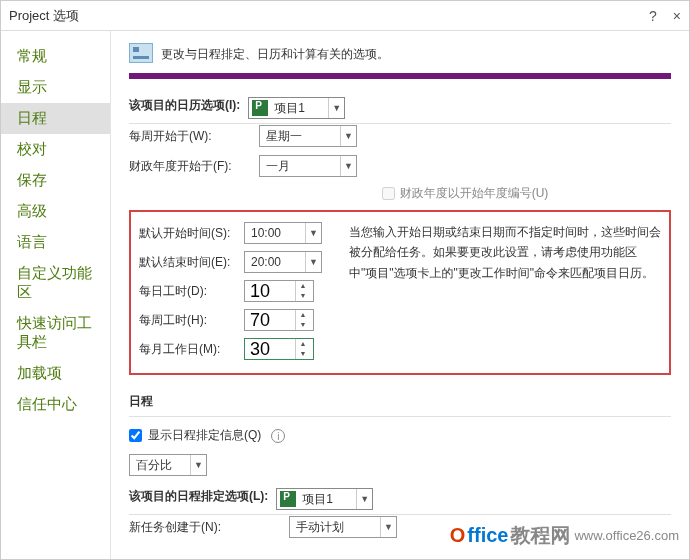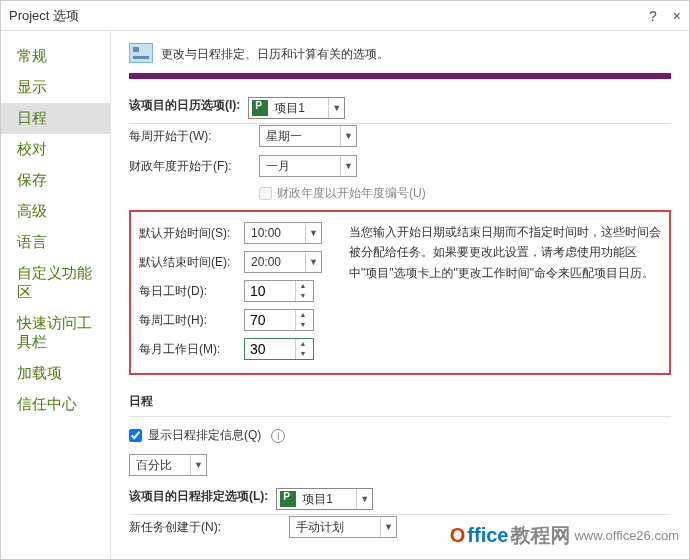--- a/index.html
+++ b/index.html
@@ -24,24 +24,24 @@
     .field-label-short { width: 110px; font-size: 12px; }
     .combo { display: inline-flex; align-items: center; border: 1px solid #999; height: 22px; background: #fff; position: relative; }
     .combo .text { padding: 0 6px; font-size: 12px; min-width: 60px; }
     .combo .arrow { width: 16px; text-align: center; border-left: 1px solid #ccc; font-size: 9px; color: #555; line-height: 20px; }
     .combo.wide .text { min-width: 80px; }
     .combo.xwide .text { min-width: 90px; }
     .combo.proj { border-color: #888; }
     .combo.proj .icon { width: 16px; height: 16px; background: #2b7a3b; margin-left: 3px; position: relative; }
     .combo.proj .icon::after { content: "P"; position: absolute; top: 0; left: 3px; color: white; font-size: 10px; font-weight: bold; }
     .spin { display: inline-flex; align-items: stretch; border: 1px solid #999; height: 22px; background: #fff; width: 70px; }
-    .spin input { border: none; width: 50px; padding: 0 5px; font-size: 14px; outline: none; }
+    .spin input { border: none; width: 50px; padding: 0 5px; font-size: 18px; outline: none; }
     .spin .arrows { display: flex; flex-direction: column; width: 15px; border-left: 1px solid #ccc; }
     .spin .arrows span { flex: 1; font-size: 7px; text-align: center; line-height: 10px; color: #555; }
-    .checkbox-row { display: flex; align-items: center; gap: 5px; font-size: 12px; color: #888; margin-bottom: 8px; margin-left: 130px; }
+    .checkbox-row { display: flex; align-items: center; gap: 5px; font-size: 12px; color: #888; margin-bottom: 8px; margin-left: 130px; justify-content: center; }
     .checkbox-row input { margin: 0; }
     .red-box { border: 2px solid #d14545; padding: 10px 8px 6px 8px; margin-bottom: 12px; display: flex; gap: 20px; }
     .red-box-left { flex: 0 0 190px; }
     .red-box-right { flex: 1; font-size: 12px; line-height: 1.7; color: #333; }
     .red-box .field-row { margin-bottom: 7px; }
     .red-box .field-label-short { width: 105px; }
     .info-icon { display: inline-block; width: 14px; height: 14px; border: 1px solid #888; border-radius: 50%; text-align: center; font-size: 10px; line-height: 13px; color: #888; margin-left: 4px; }
     .check-row { display: flex; align-items: center; gap: 6px; margin-bottom: 10px; }
     .watermark { position: absolute; bottom: 10px; right: 10px; display: flex; align-items: center; gap: 2px; font-size: 20px; font-weight: bold; pointer-events: none; font-family: Arial, sans-serif; }
     .watermark .o-red { color: #d83b01; }

